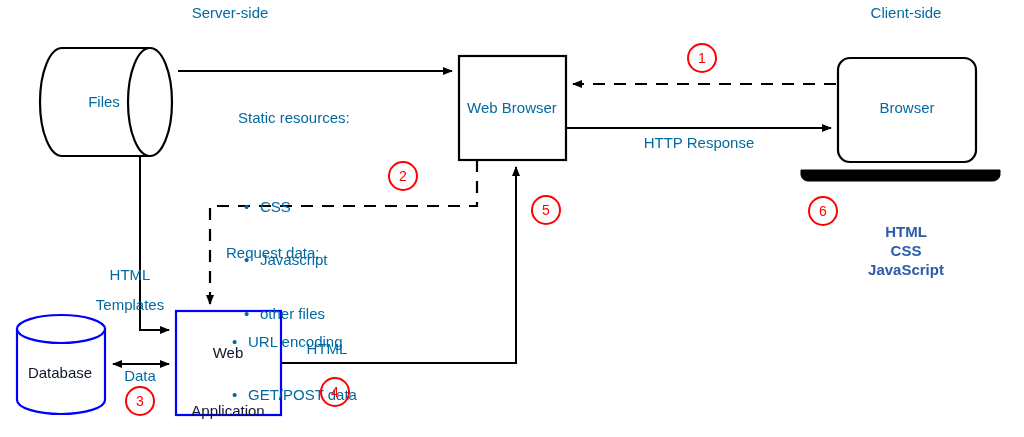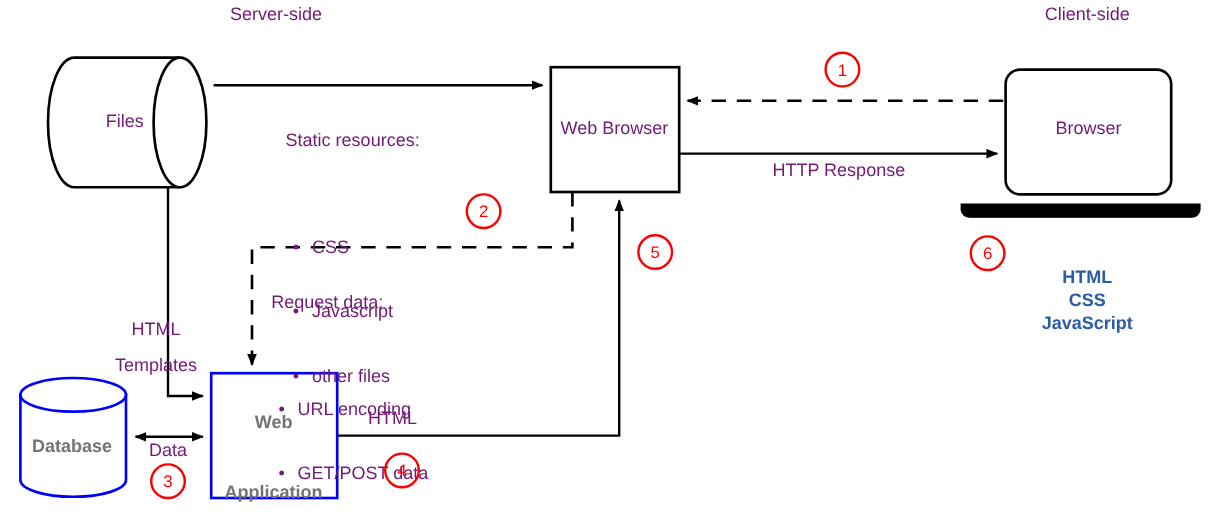--- a/index.html
+++ b/index.html
@@ -21,33 +21,33 @@
   #canvas svg.layer {
     position: absolute;
     left: 0;
     top: 0;
     width: 1024px;
     height: 437px;
   }
   .lbl {
     position: absolute;
     font-family: "Liberation Sans", sans-serif;
-    color: #701a75;
+    color: #0369a1;
     white-space: pre;
     line-height: 1.18;
   }
   .lbl.ctr {
     text-align: center;
     transform: translateX(-50%);
   }
   .t-header { font-size: 15px; }
   .t-node   { font-size: 15px; }
   .t-edge   { font-size: 15px; }
   .t-list   { font-size: 15px; }
-  .blue-node { color: #737373; font-weight: bold; }
+  .blue-node { color: #0f172a; }
   .blue-tech { color: #2a5caa; font-weight: bold; font-size: 15px; }
   .num {
     position: absolute;
     width: 30px;
     height: 30px;
     border: 2px solid #ff0000;
     border-radius: 50%;
     color: #ff0000;
     font-family: "Liberation Sans", sans-serif;
     font-size: 14px;

